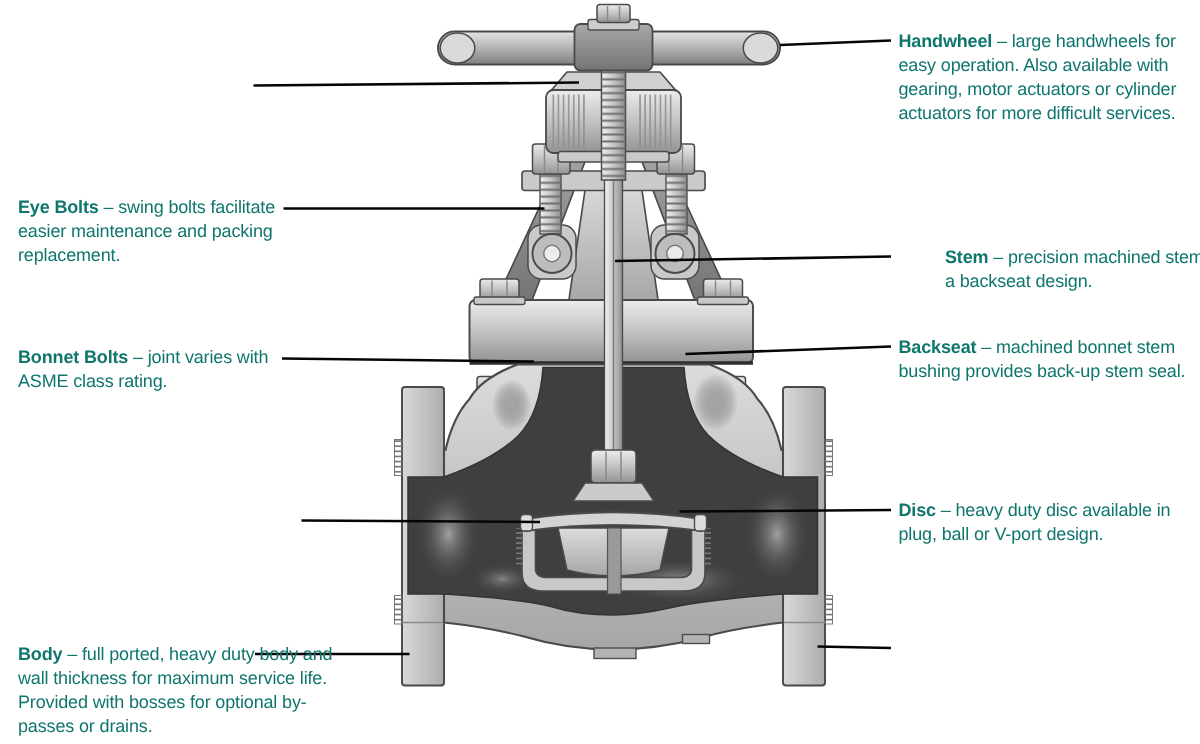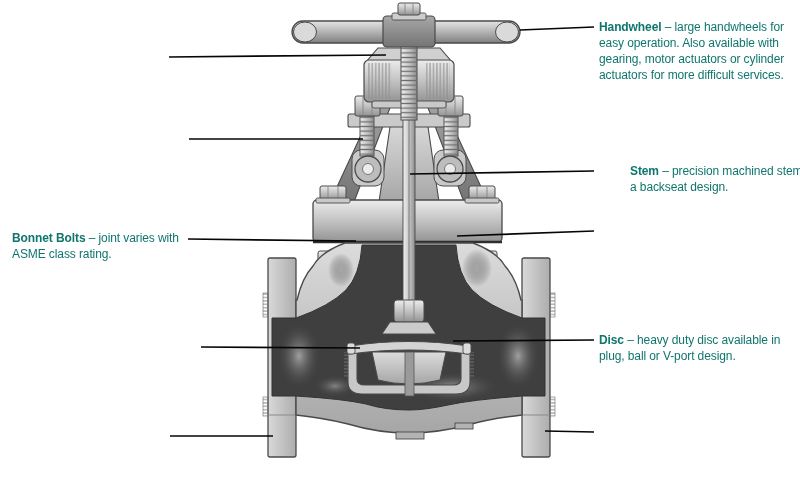--- a/index.html
+++ b/index.html
@@ -216,31 +216,43 @@
       <line x1="201" y1="347" x2="360" y2="348"></line>
       <line x1="170" y1="436" x2="273" y2="436"></line>
       <line x1="594" y1="27" x2="520" y2="30"></line>
       <line x1="594" y1="171" x2="410" y2="174"></line>
       <line x1="594" y1="231" x2="457" y2="236"></line>
       <line x1="594" y1="340" x2="453" y2="341"></line>
       <line x1="594" y1="432" x2="545" y2="431"></line>
     </g>
   </svg>
 
+  <div class="lbl" style="left:12px;top:130px;width:196px">
+    <b>Eye Bolts</b>
+    <span>– swing bolts facilitate easier maintenance and packing replacement.</span>
+  </div>
   <div class="lbl" style="left:12px;top:230px;width:190px">
     <b>Bonnet Bolts</b>
     <span>– joint varies with ASME class rating.</span>
   </div>
+  <div class="lbl" style="left:12px;top:428px;width:220px">
+    <b>Body</b>
+    <span>– full ported, heavy duty body and wall thickness for maximum service life. Provided with bosses for optional by-passes or drains.</span>
+  </div>
 
   <div class="lbl" style="left:599px;top:19px;width:198px">
     <b>Handwheel</b>
     <span>– large handwheels for easy operation. Also available with gearing, motor actuators or cylinder actuators for more difficult services.</span>
   </div>
   <div class="lbl" style="left:630px;top:163px;width:198px">
     <b>Stem</b>
     <span>– precision machined stem has a backseat design.</span>
   </div>
+  <div class="lbl" style="left:599px;top:223px;width:198px">
+    <b>Backseat</b>
+    <span>– machined bonnet stem bushing provides back-up stem seal.</span>
+  </div>
   <div class="lbl" style="left:599px;top:332px;width:198px">
     <b>Disc</b>
     <span>– heavy duty disc available in plug, ball or V-port design.</span>
   </div>
 
 </div>
 
 </body></html>

